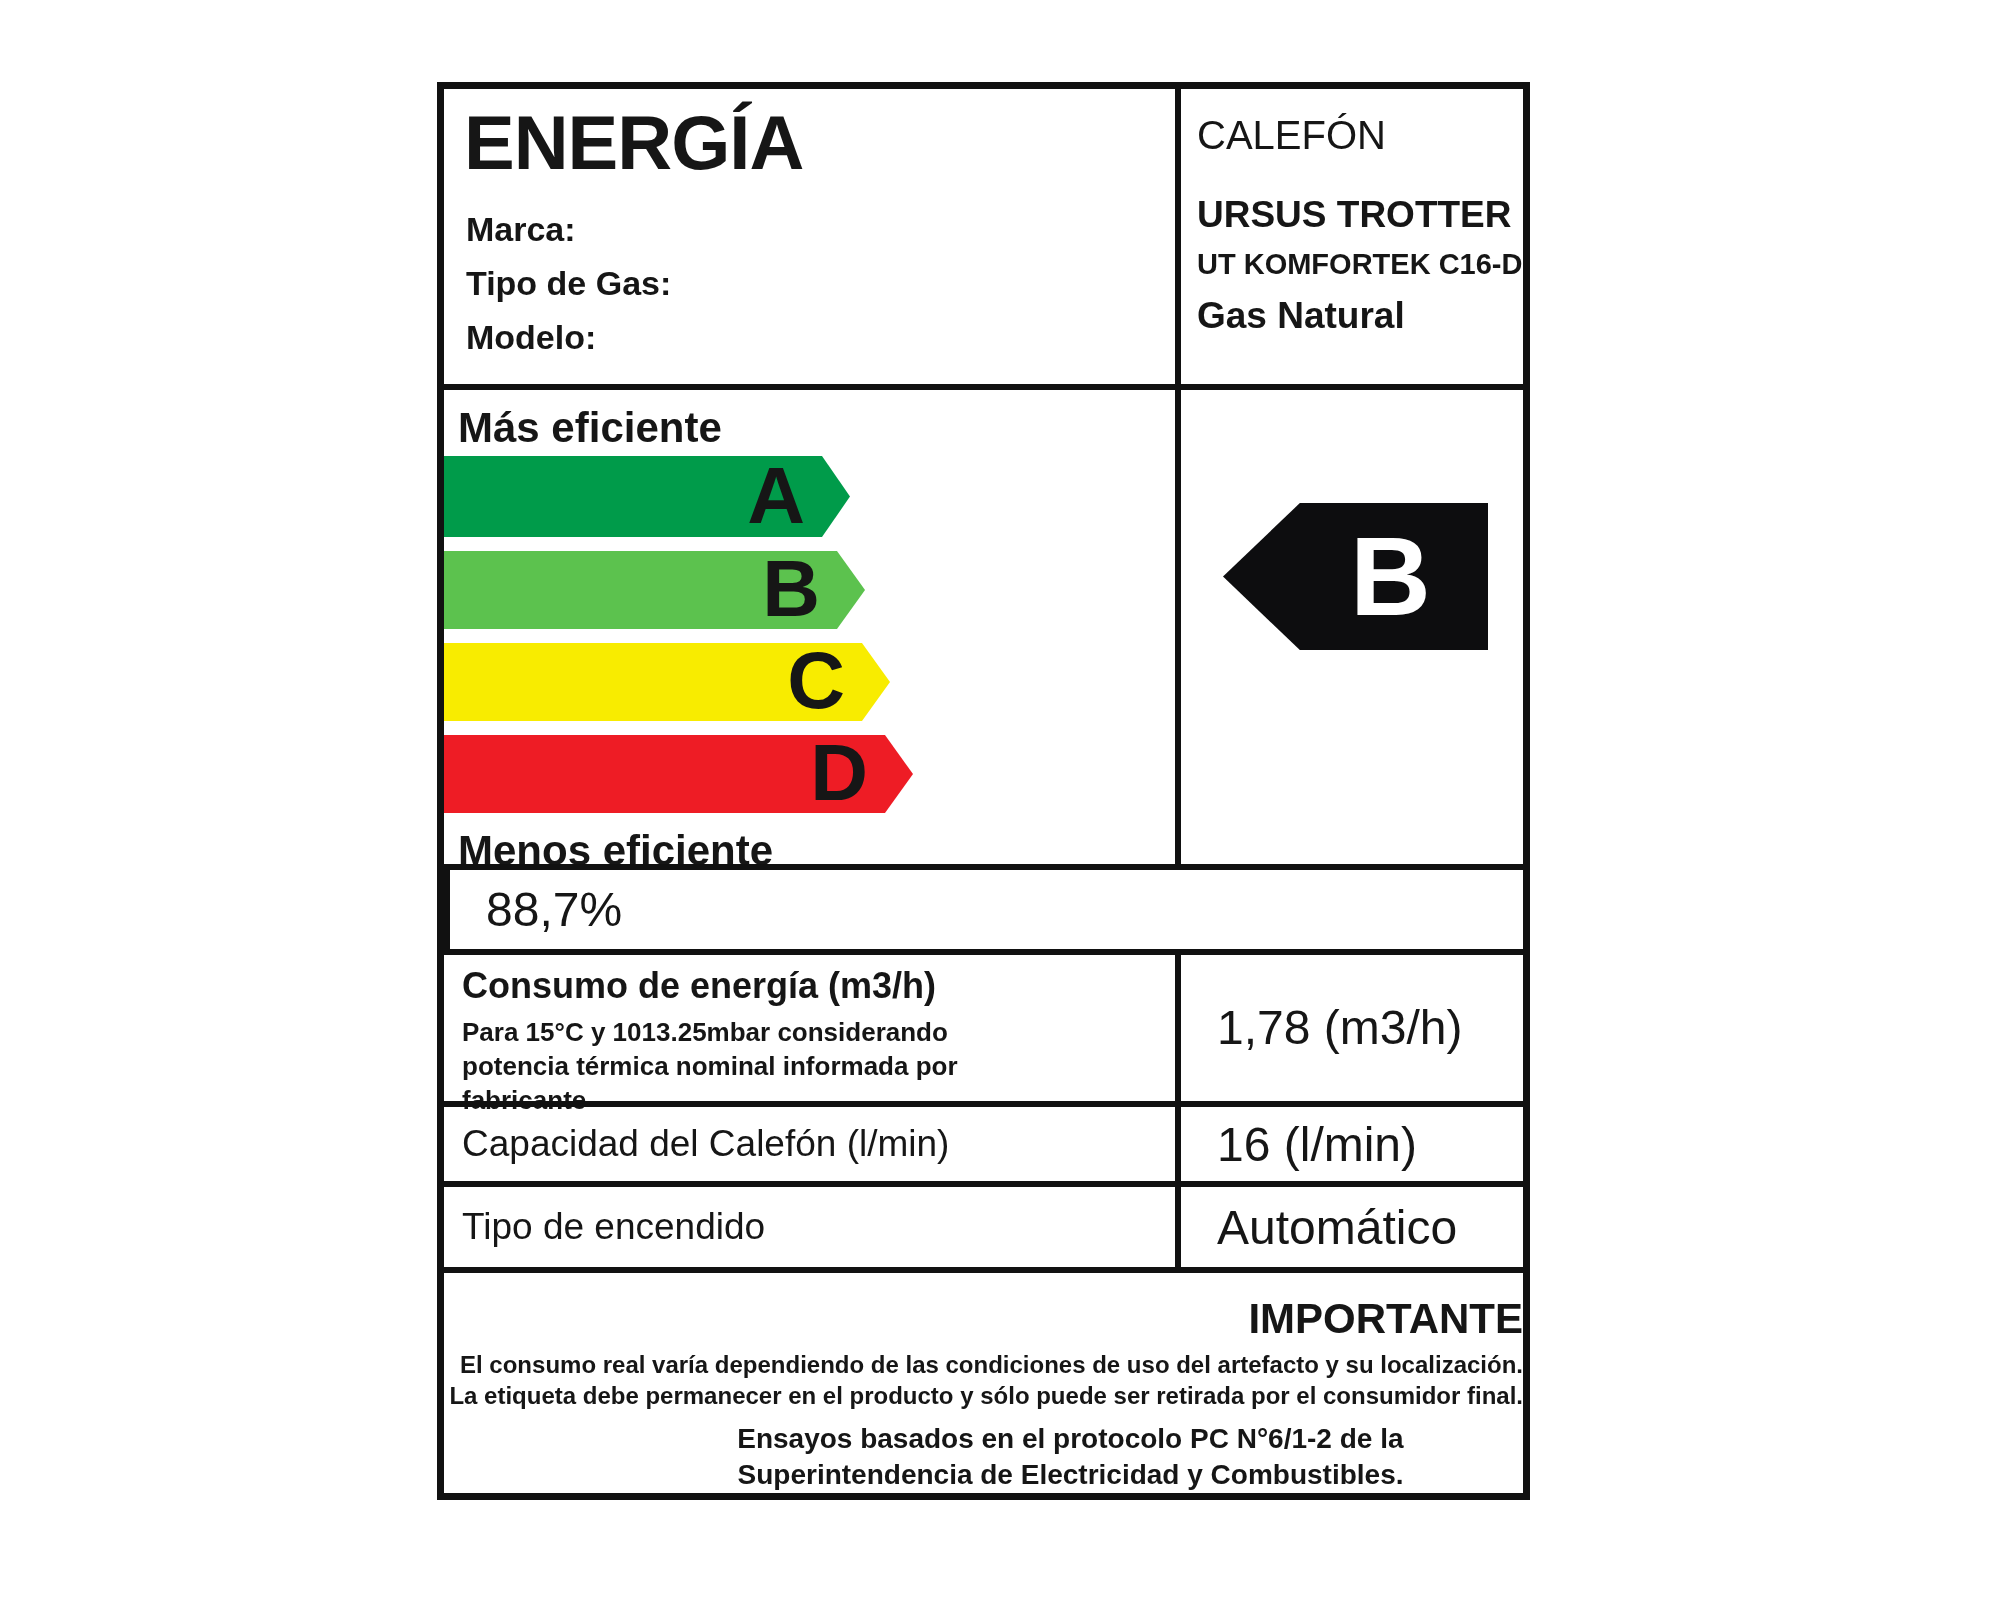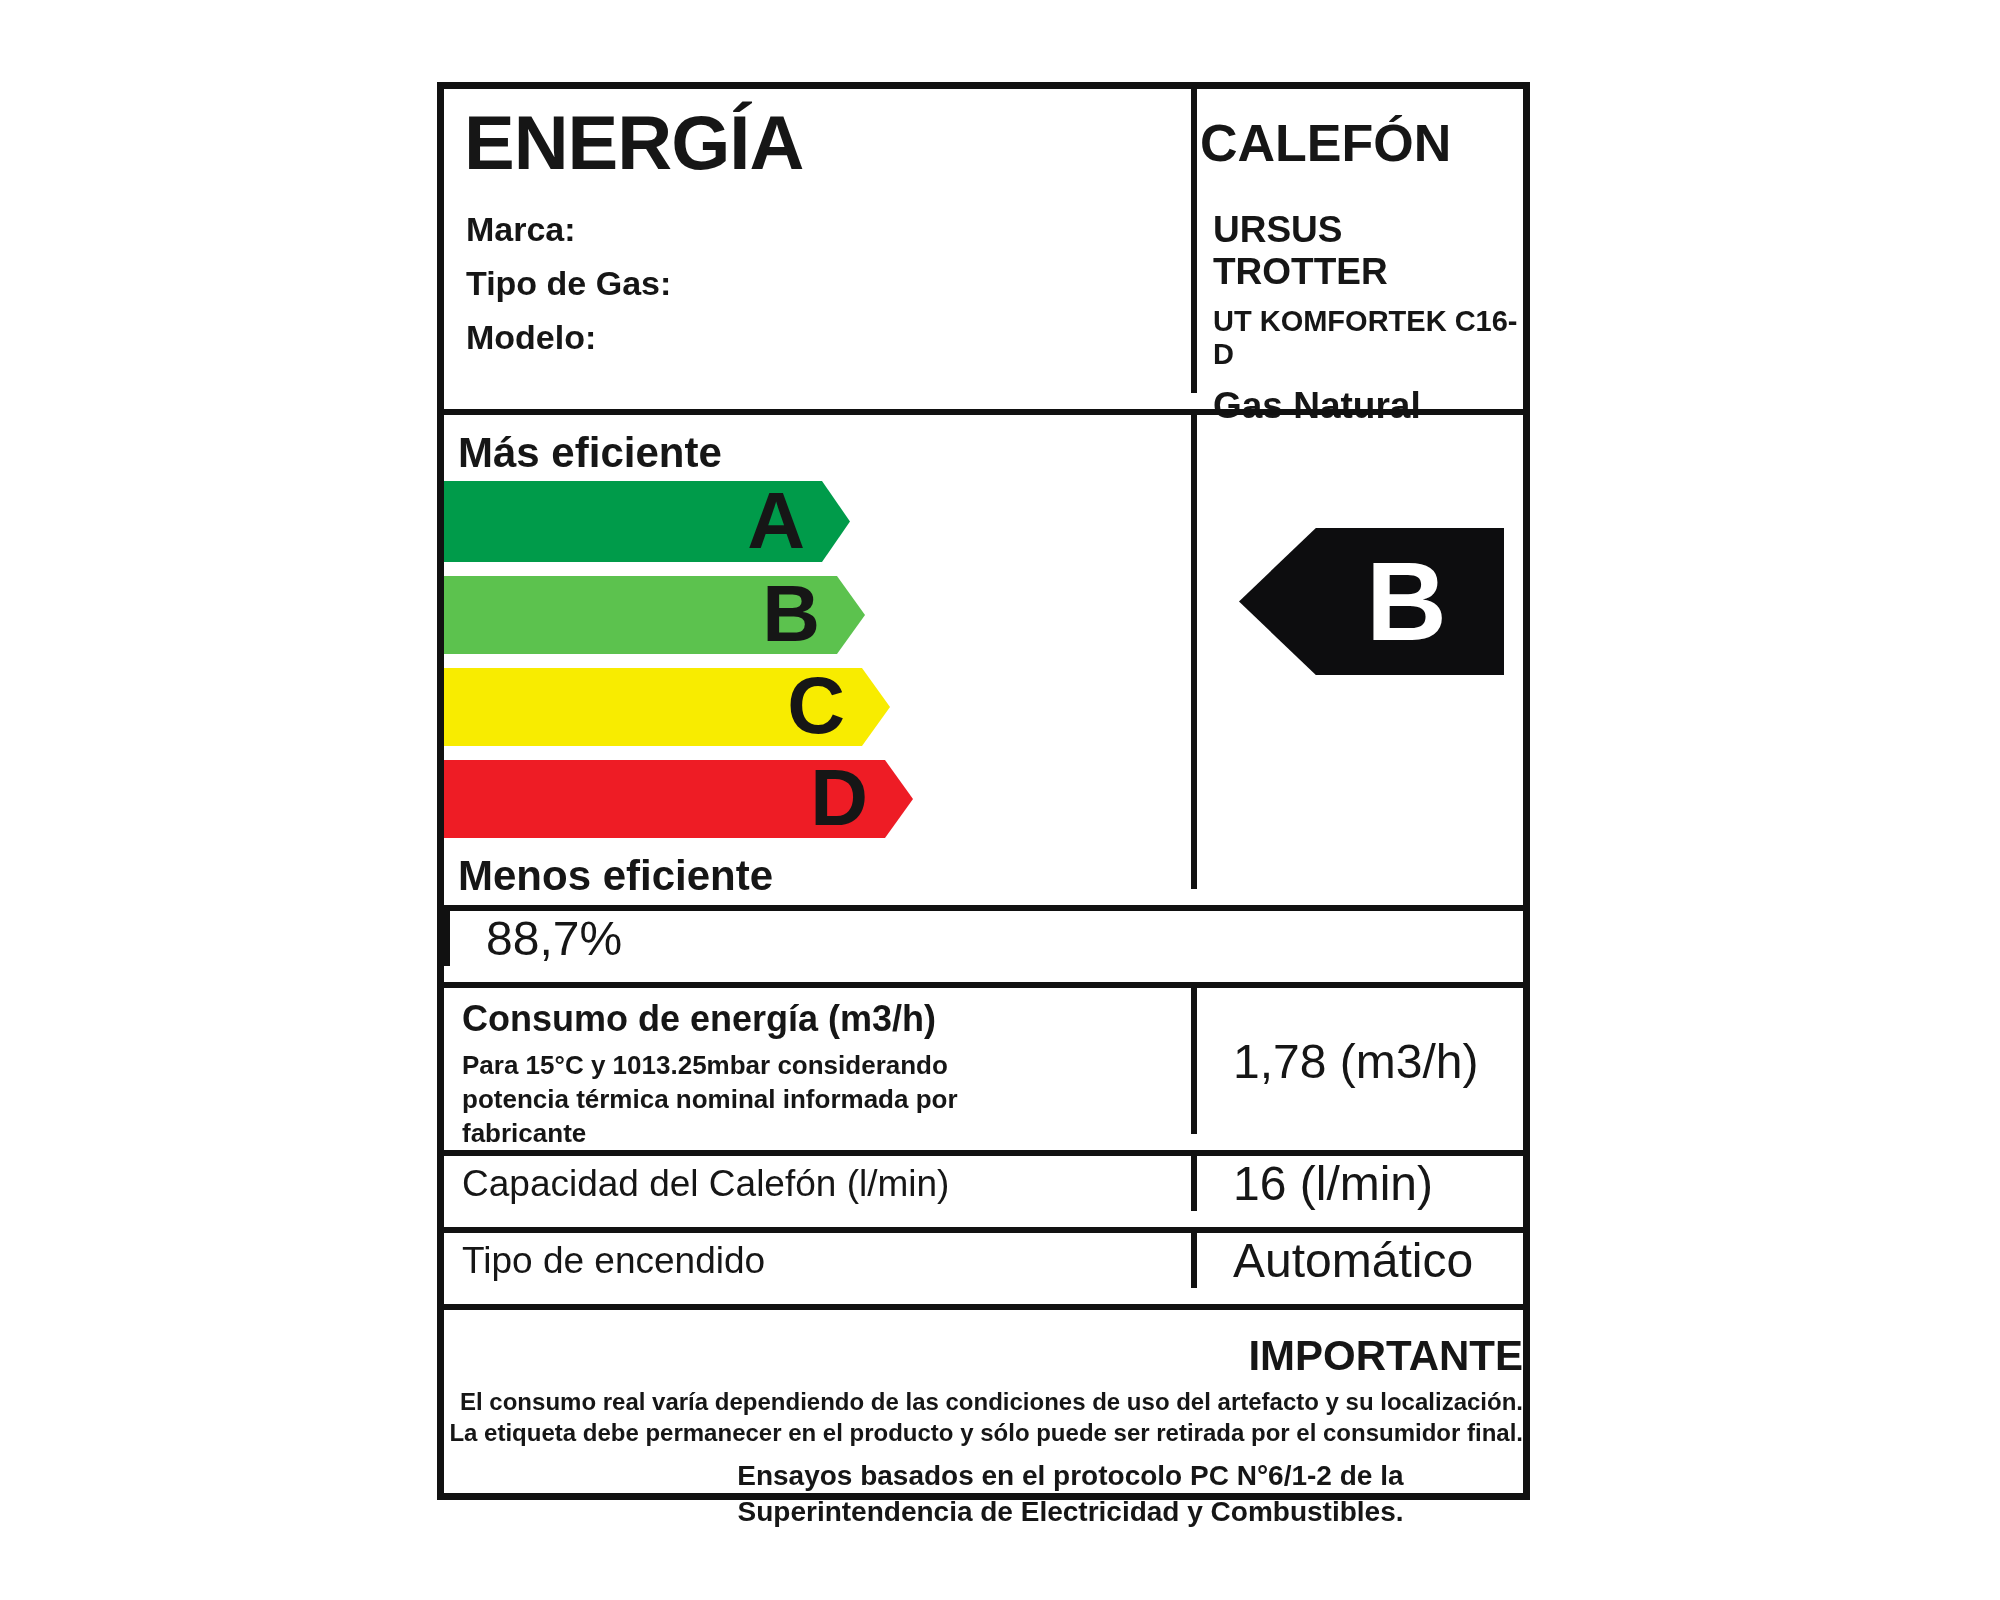--- a/index.html
+++ b/index.html
@@ -1,33 +1,33 @@
 <!DOCTYPE html>
 <html><head>
 <meta charset="utf-8">
 <style>
-  * { margin:0; padding:0; box-sizing:border-box;gap:16px; }
+  * { margin:0; padding:0; box-sizing:border-box; }
   html,body { background:#ffffff; }
   body { width:2000px; height:1600px; position:relative; font-family:"Liberation Sans", sans-serif; color:#161616; }
 
   .energy-label{
     position:absolute; left:437px; top:82px; width:1093px; height:1418px;
     border:7px solid #111; background:#fff; display:flex; flex-direction:column;
   }
   .row{ display:flex; border-top:6px solid #111; }
   .row:first-child{ border-top:none; }
   .cell-l{ width:731px; }
   .cell-r{ flex:1; border-left:6px solid #111; }
 
   
   .row-header{ height:304px; }
   .brand-title{ font-size:76px; font-weight:700; letter-spacing:-1px; margin:10px 0 0 20px; }
   .field-labels{ margin:16px 0 0 22px; }
   .field-label{ font-size:34px; font-weight:700; line-height:54px; }
-  .product-type{ font-size:52px; font-weight:700; margin:24px 0 0 3px; }
+  .product-type{ font-size:40px; font-weight:400; margin:24px 0 0 16px; }
   .field-values{ margin:36px 0 0 16px; }
   .field-value-brand{ font-size:37px; font-weight:700; }
   .field-value-model{ font-size:29px; font-weight:700; margin-top:12px; }
   .field-value-gas{ font-size:37px; font-weight:700; margin-top:14px; }
 
   
   .row-scale{ height:480px; }
   .scale-cell{ padding-top:14px; }
   .scale-caption{ font-size:42px; font-weight:700; line-height:48px; margin-left:14px; }
   .arrow-stack{ margin-top:4px; }

